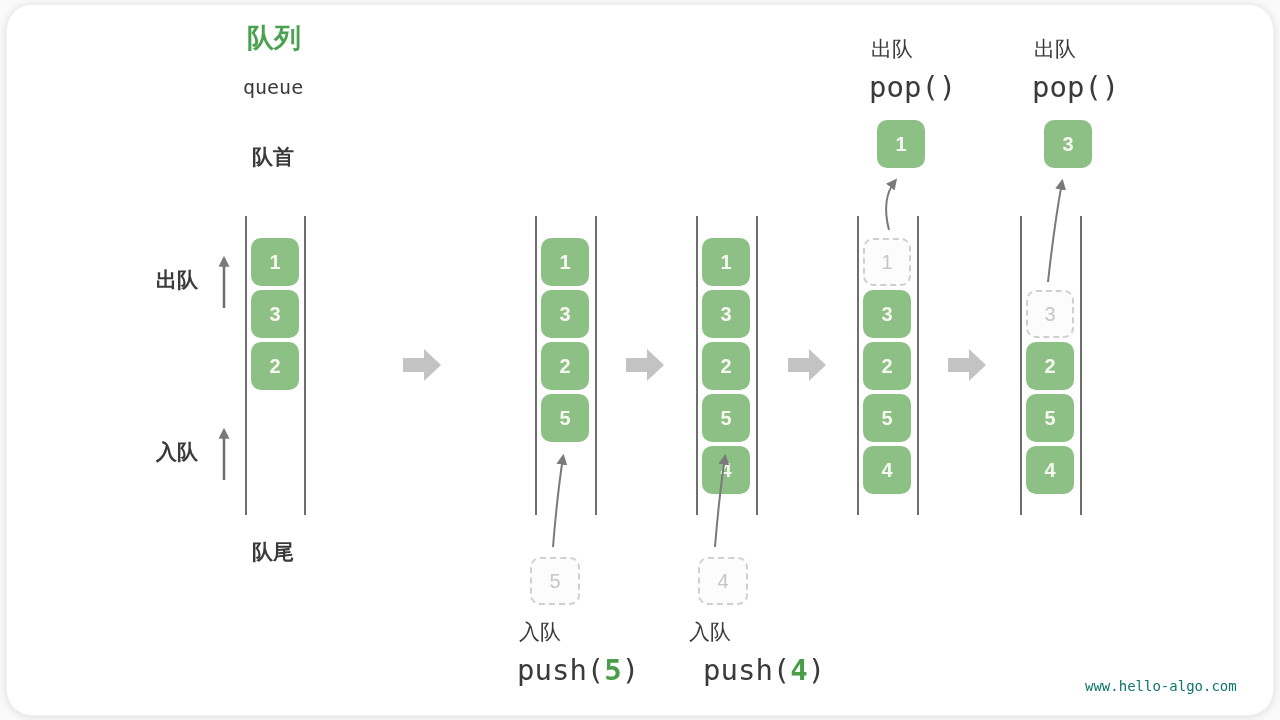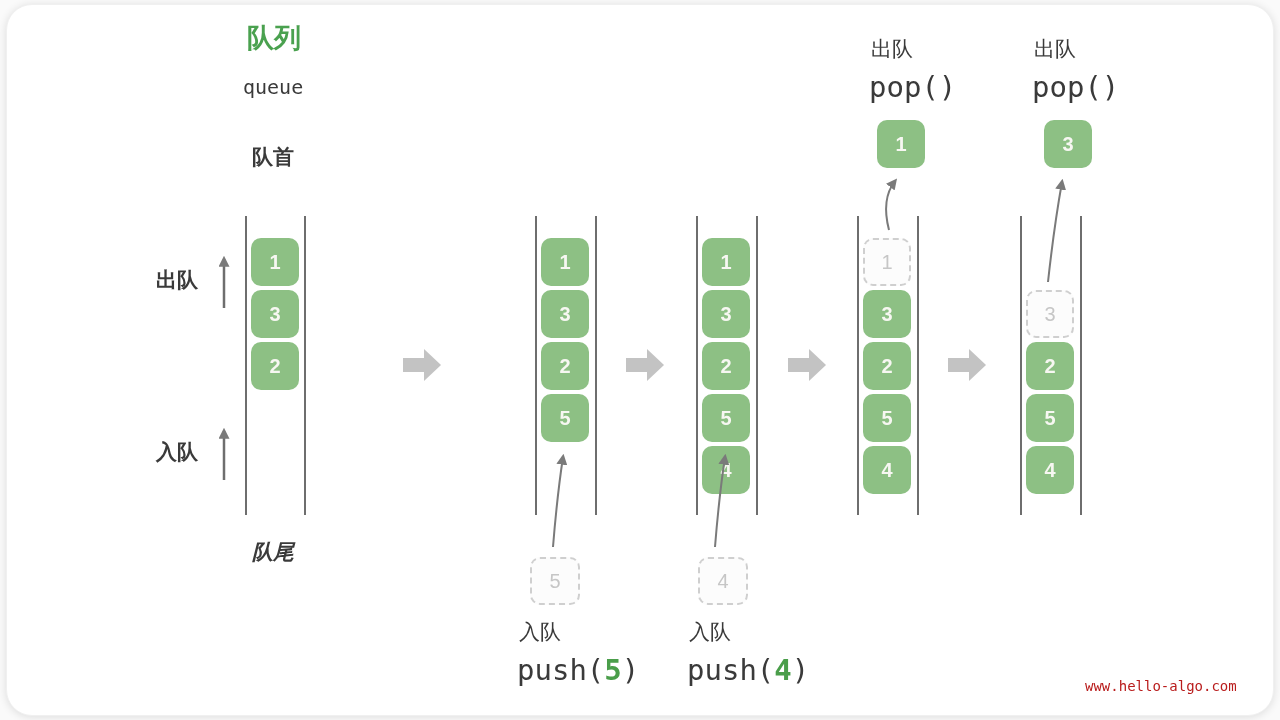--- a/index.html
+++ b/index.html
@@ -23,33 +23,33 @@
     background:#8dc084;color:#f7f7f2;font-size:20px;font-weight:700;
     display:flex;align-items:center;justify-content:center;
   }
   .ghost{
     position:absolute;width:48px;height:48px;border-radius:10px;
     border:2px dashed #cfcfcf;background:#fcfcfc;color:#c6c6c6;
     font-size:20px;font-weight:500;
     display:flex;align-items:center;justify-content:center;
   }
   .staged{width:50px;}
-  .watermark{font-size:14px;font-family:"DejaVu Sans Mono",monospace;color:#b91c1c;}
+  .watermark{font-size:14px;font-family:"DejaVu Sans Mono",monospace;color:#0f766e;}
   svg.arrows{position:absolute;left:0;top:0;pointer-events:none;}
 </style>
 </head>
 <body>
 
 <div class="card">
 
   <div class="abs title-zh" style="left:240px;top:20px;">队列</div>
   <div class="abs title-en" style="left:236px;top:72px;">queue</div>
 
   <div class="abs side-label" style="left:245px;top:141px;">队首</div>
-  <div class="abs side-label" style="left:245px;top:536px;font-style:italic;">队尾</div>
+  <div class="abs side-label" style="left:245px;top:536px;">队尾</div>
   <div class="abs side-label" style="left:149px;top:264px;">出队</div>
   <div class="abs side-label" style="left:149px;top:436px;">入队</div>
 
   <div>
     <div class="vline" style="left:238px;"></div>
     <div class="vline" style="left:297px;"></div>
     <div class="cell" style="left:244px;top:233px;">1</div>
     <div class="cell" style="left:244px;top:285px;">3</div>
     <div class="cell" style="left:244px;top:337px;">2</div>
   </div>
@@ -106,21 +106,21 @@
 
   <div class="ghost staged" style="left:523px;top:552px;">5</div>
   <div class="ghost staged" style="left:691px;top:552px;">4</div>
 
   <div>
     <div class="abs op-zh" style="left:512px;top:616px;">入队</div>
     <div class="abs op-call" style="left:510px;top:651px;"><span>push(</span><span class="arg">5</span><span>)</span></div>
   </div>
   <div>
     <div class="abs op-zh" style="left:682px;top:616px;">入队</div>
-    <div class="abs op-call" style="left:680px;top:651px;"><span>push(</span><span class="arg">4</span><span>)</span></div>
+    <div class="abs op-call" style="left:696px;top:651px;"><span>push(</span><span class="arg">4</span><span>)</span></div>
   </div>
 
   <svg class="arrows" width="1280" height="720" viewBox="0 0 1280 720">
     <defs>
       <marker id="ah" markerUnits="userSpaceOnUse" markerWidth="11" markerHeight="11" viewBox="0 0 10 10" refX="7" refY="5" orient="auto">
         <path d="M0,0 L10,5 L0,10 Z" fill="#7a7a7a"></path>
       </marker>
     </defs>
 
     <path d="M217,303 L217,254" stroke="#6e6e6e" stroke-width="2.5" fill="none" marker-end="url(#ah)"></path>

